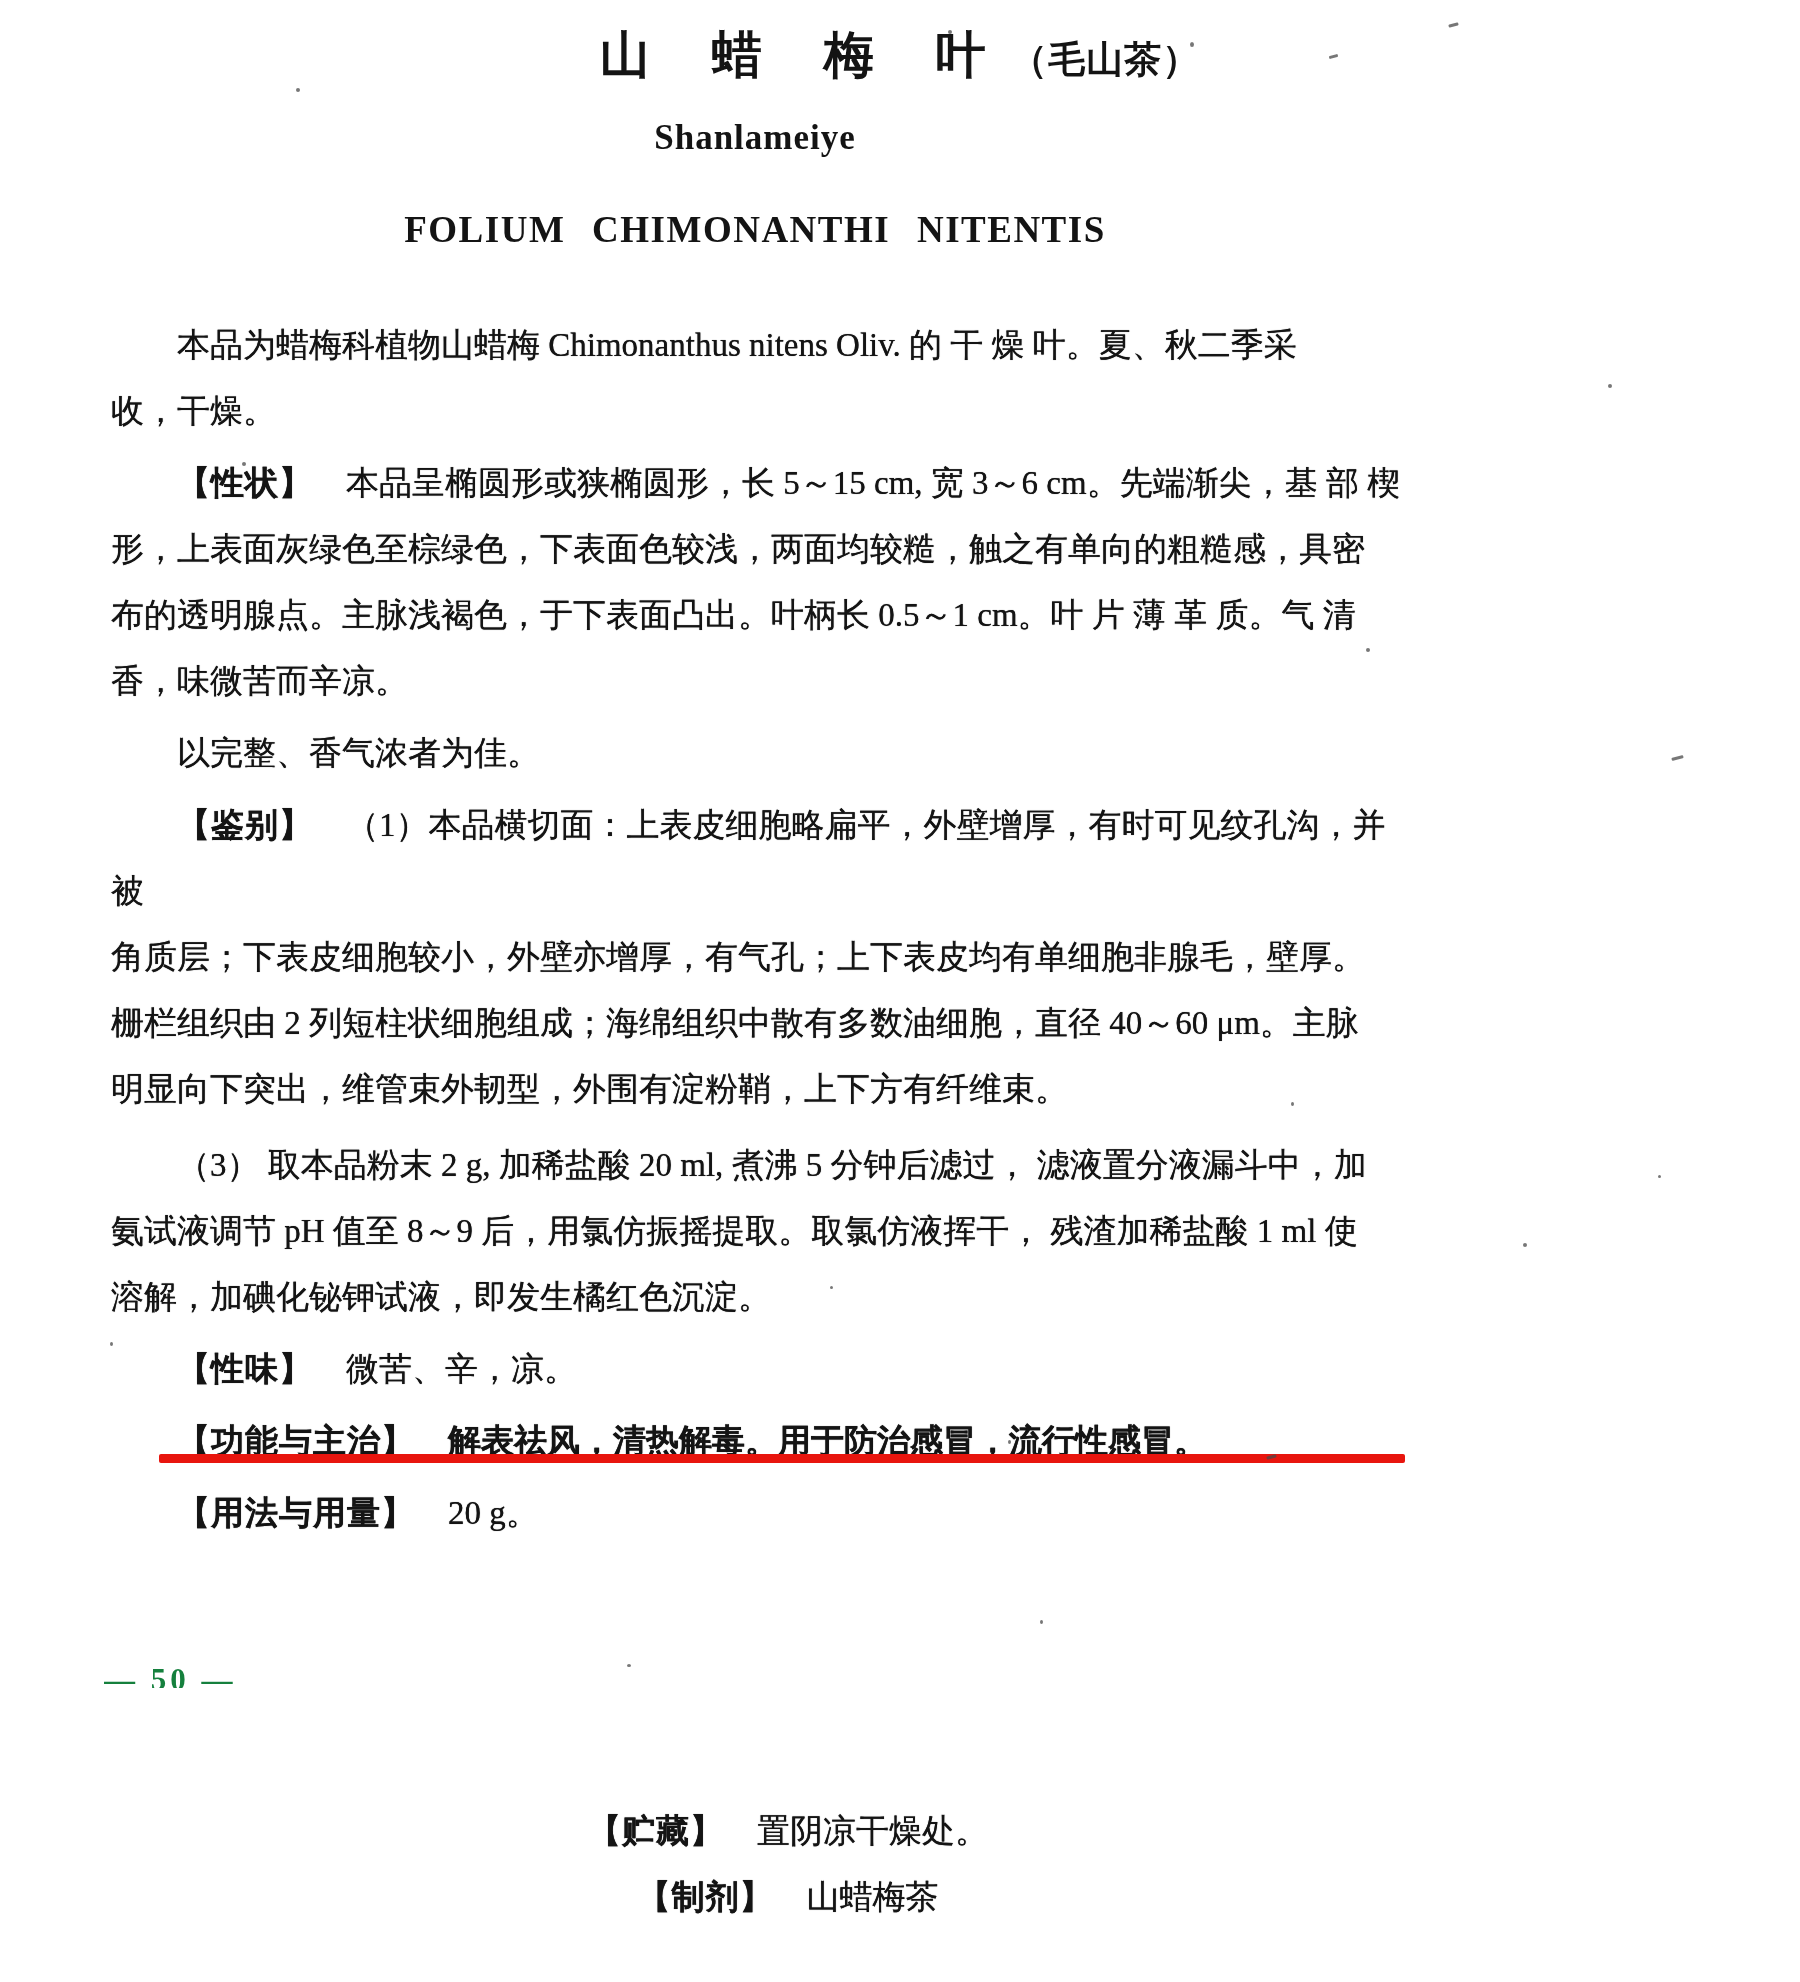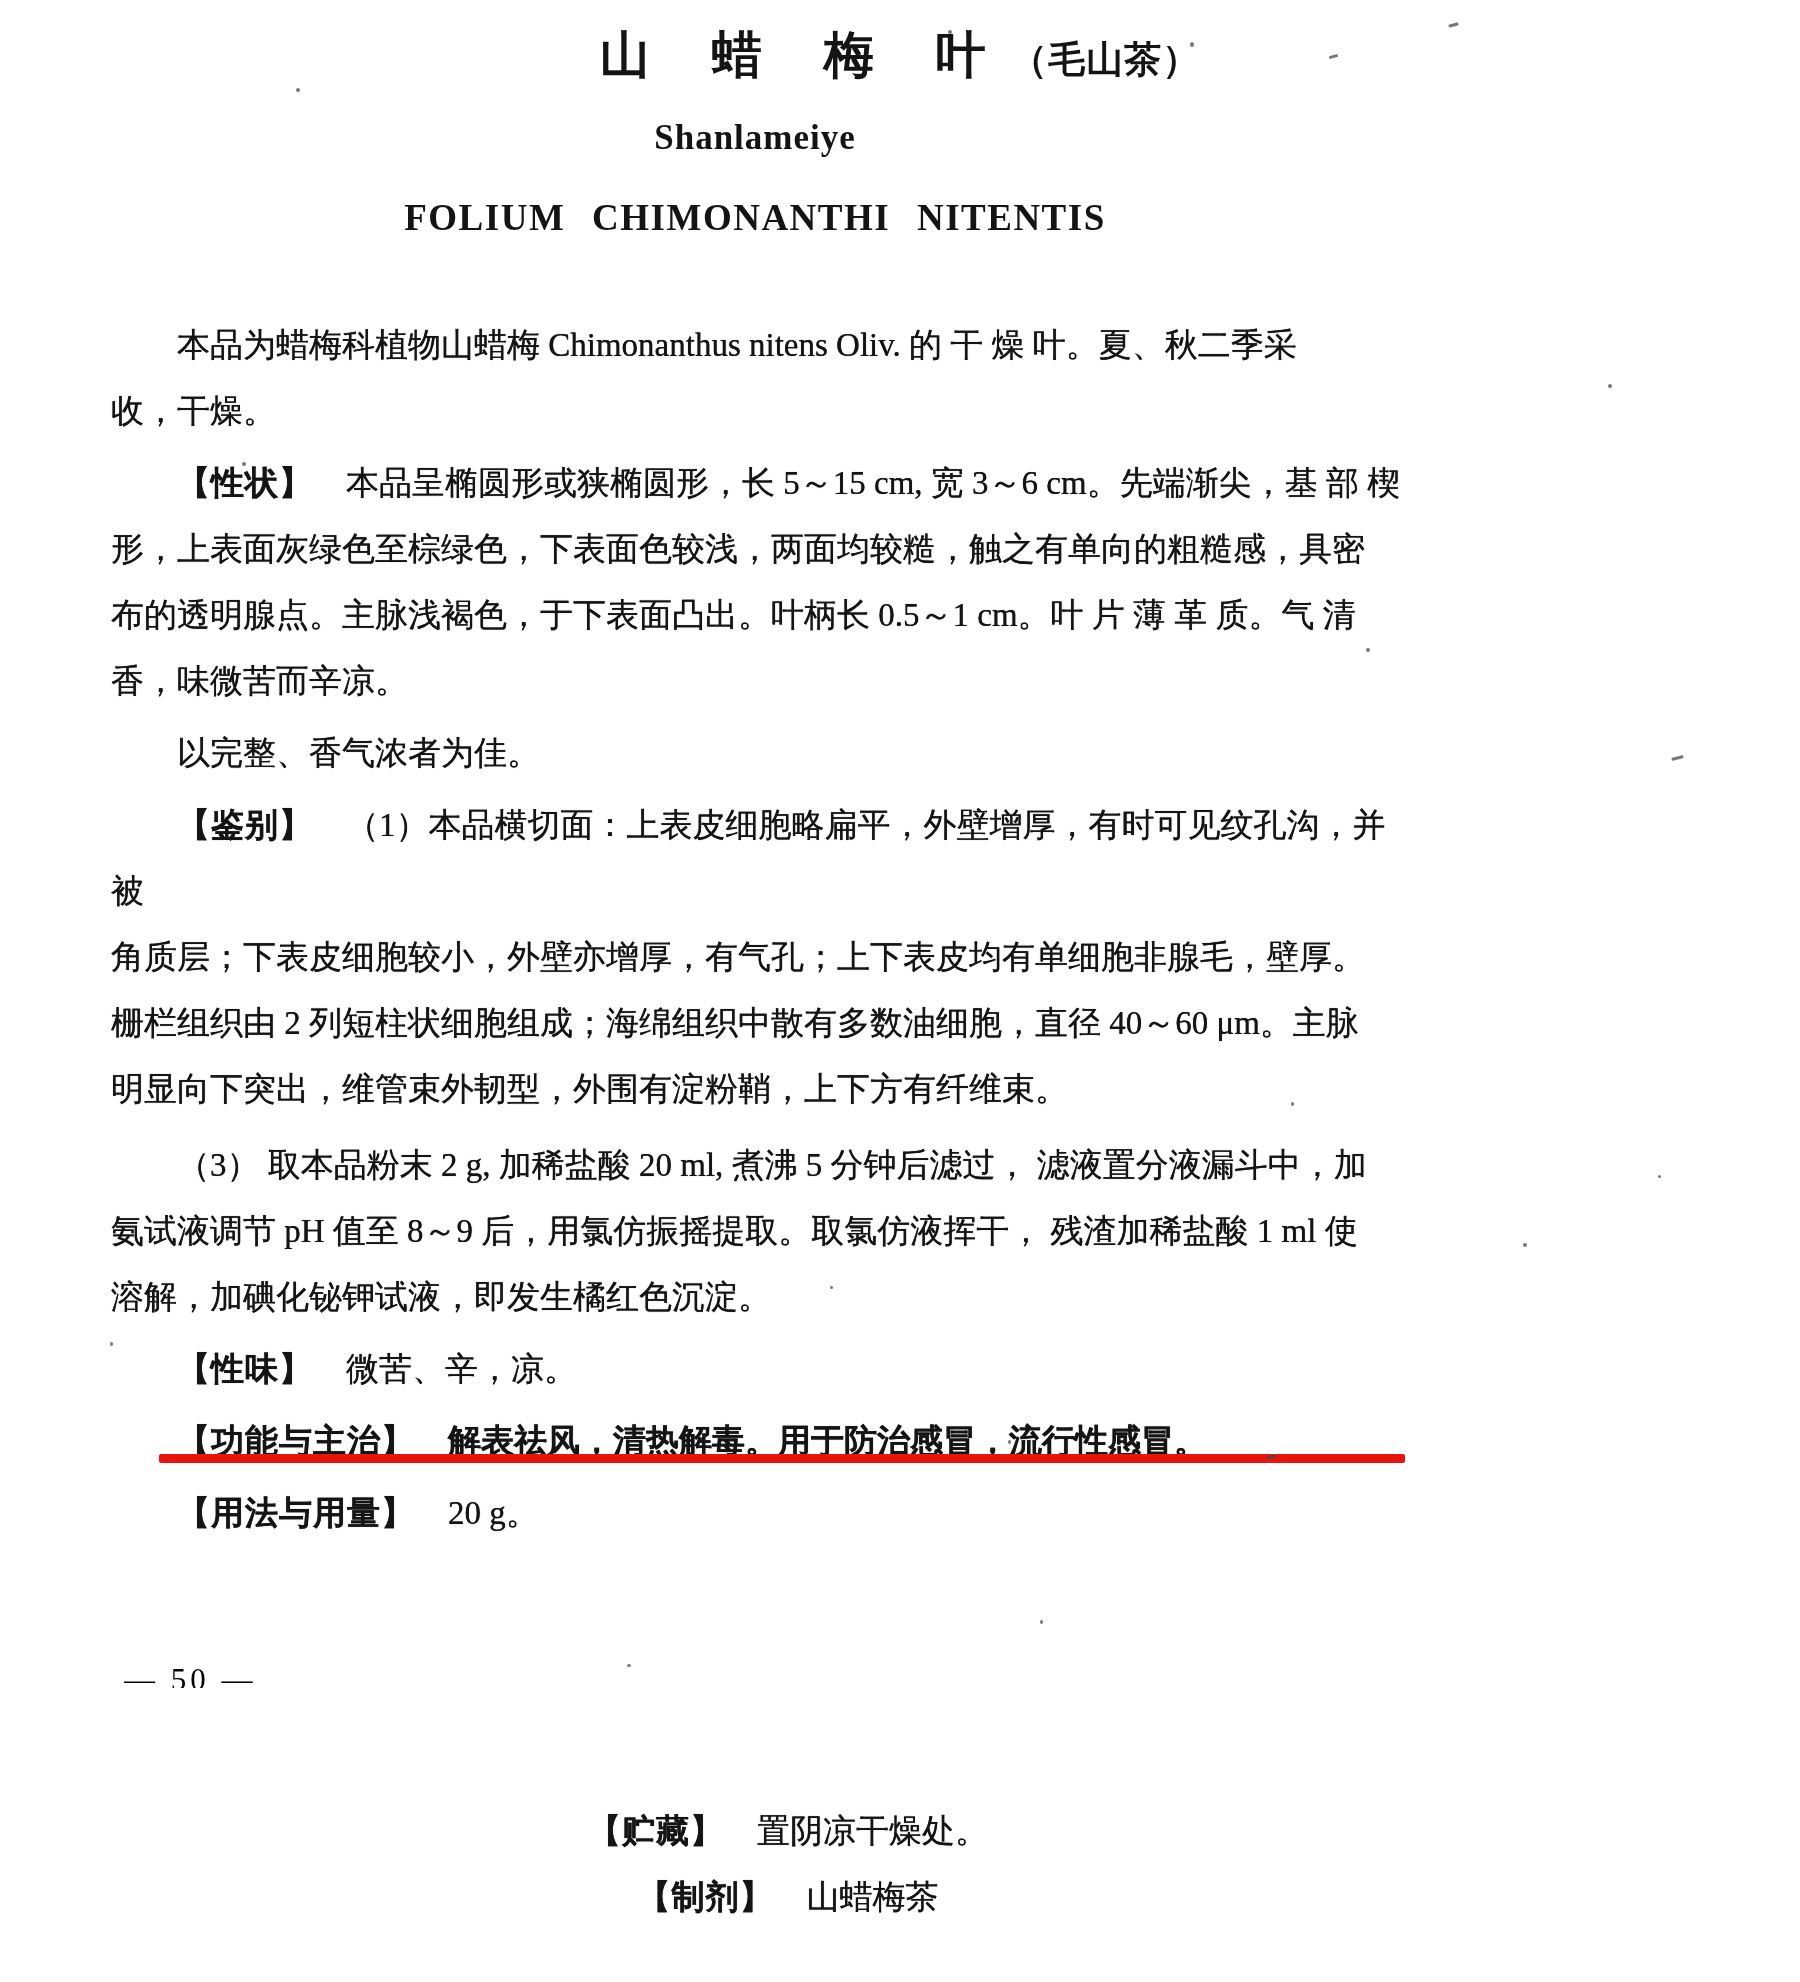--- a/index.html
+++ b/index.html
@@ -16,43 +16,43 @@
     position:absolute;left:0;top:22px;width:100%;
     text-align:center;font-size:50px;font-weight:700;
     letter-spacing:6px;white-space:nowrap;
   }
   .title-alias{font-size:37px;font-weight:700;letter-spacing:1px;}
   .pinyin{
     position:absolute;left:0;top:118px;width:100%;
     text-align:center;font-size:35px;font-weight:700;letter-spacing:1px;
   }
   .latin{
-    position:absolute;left:0;top:196px;width:100%;
+    position:absolute;left:0;top:208px;width:100%;
     text-align:center;font-size:37px;font-weight:700;
     letter-spacing:1.5px;word-spacing:16px;white-space:nowrap;
   }
   .main{
     position:absolute;left:0;top:312px;width:1310px;
     font-size:33px;line-height:66px;
     text-shadow:0 0 0.7px currentColor;
   }
   .para{margin:6px 0 0 11px;text-indent:66px;white-space:pre-line;text-align:left;}
   .para.first{margin-top:0;}
   .para.gap{margin-top:10px;}
   .hdr{font-weight:700;letter-spacing:1px;}
   .body-bold{font-weight:700;}
   .gongneng{position:relative;}
   .red-underline{
     position:absolute;left:48px;top:46px;
     width:1246px;height:9px;border-radius:2px;
   }
   .pagenum{
     position:absolute;left:4px;top:1662px;
-    font-size:31px;font-weight:400;letter-spacing:4px;
-    height:26px;overflow:hidden;color:#000000;margin-left:20px;
+    font-size:31px;font-weight:700;letter-spacing:4px;
+    height:26px;overflow:hidden;color:#15803d;
   }
   .bottom-block{
     position:absolute;left:0;top:1798px;width:1310px;
     font-size:33px;line-height:66px;text-shadow:0 0 0.7px currentColor;
   }
   .bottom-block .para{margin:0;text-align:center;}
   .speck{position:absolute;background:#4a4a4a;border-radius:50%;opacity:.75;}
   .speck.bar{border-radius:1px;transform:rotate(75deg);}
 </style>
 </head>

